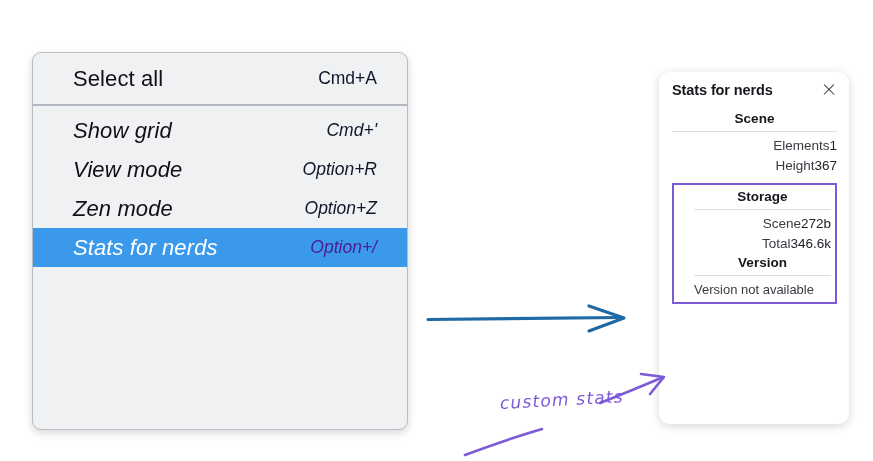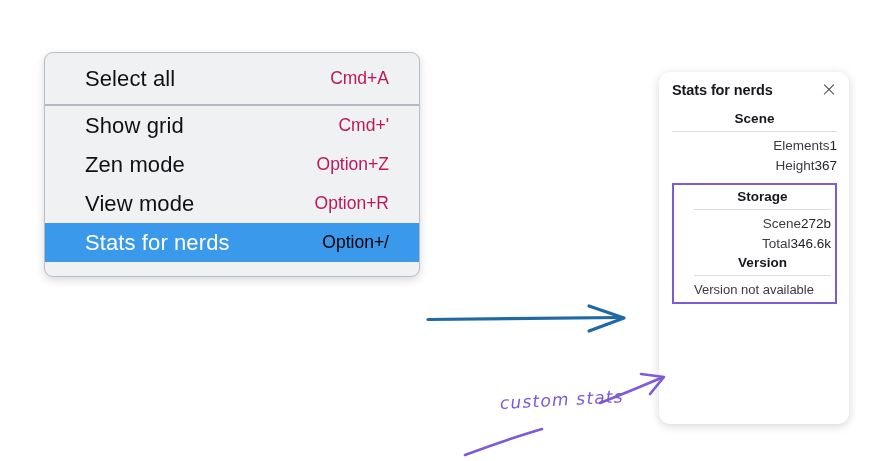--- a/index.html
+++ b/index.html
@@ -18,72 +18,74 @@
   #stage {
     position: relative;
     width: 873px;
     height: 461px;
     overflow: hidden;
   }
 
   
   .context-menu {
     position: absolute;
-    left: 44px;
+    left: 32px;
     top: 52px;
     width: 376px;
-    height: 225px;
+    height: 378px;
     background: #f0f1f3;
     border: 1px solid #b9bdc5;
     border-radius: 9px;
     box-shadow: 0 3px 9px rgba(0,0,0,0.16);
     box-sizing: border-box;
     overflow: hidden;
   }
   .menu-group-top {
     padding-top: 6px;
     padding-bottom: 6px;
   }
   .menu-separator {
     height: 2px;
     background: #b3b8c2;
     margin: 0;
   }
   .menu-group-bottom {
+    padding-top: 5px;
     padding-bottom: 0px;
+    font-style: italic;
   }
   .menu-item {
     position: relative;
     height: 39px;
     display: flex;
     align-items: center;
     padding: 0 30px 0 40px;
     box-sizing: border-box;
     cursor: default;
   }
   .menu-item .mi-label {
     font-size: 22px;
     color: #101114;
     letter-spacing: 0.1px;
     white-space: nowrap;
   }
   .menu-item .mi-shortcut {
     margin-left: auto;
     font-size: 17.5px;
-    color: #be185d;
+    color: #0f172a;
     white-space: nowrap;
   }
   .menu-item.is-selected {
     background: #3b99ec;
   }
   .menu-item.is-selected .mi-label {
     color: #ffffff;
   }
   .menu-item.is-selected .mi-shortcut {
-    color: #000000;
+    color: #4c1d95;
   }
   .menu-tail {
     height: 19px;
   }
 
   
   .stats-panel {
     position: absolute;
     left: 659px;
     top: 72px;
@@ -205,26 +207,26 @@
     </div>
 
     <div class="menu-separator"></div>
 
     <div class="menu-group-bottom">
       <div class="menu-item">
         <span class="mi-label">Show grid</span>
         <span class="mi-shortcut">Cmd+'</span>
       </div>
       <div class="menu-item">
+        <span class="mi-label">View mode</span>
+        <span class="mi-shortcut">Option+R</span>
+      </div>
+      <div class="menu-item">
         <span class="mi-label">Zen mode</span>
         <span class="mi-shortcut">Option+Z</span>
-      </div>
-      <div class="menu-item">
-        <span class="mi-label">View mode</span>
-        <span class="mi-shortcut">Option+R</span>
       </div>
       <div class="menu-item is-selected">
         <span class="mi-label">Stats for nerds</span>
         <span class="mi-shortcut">Option+/</span>
       </div>
       <div class="menu-tail"></div>
     </div>
 
   </div>
 

